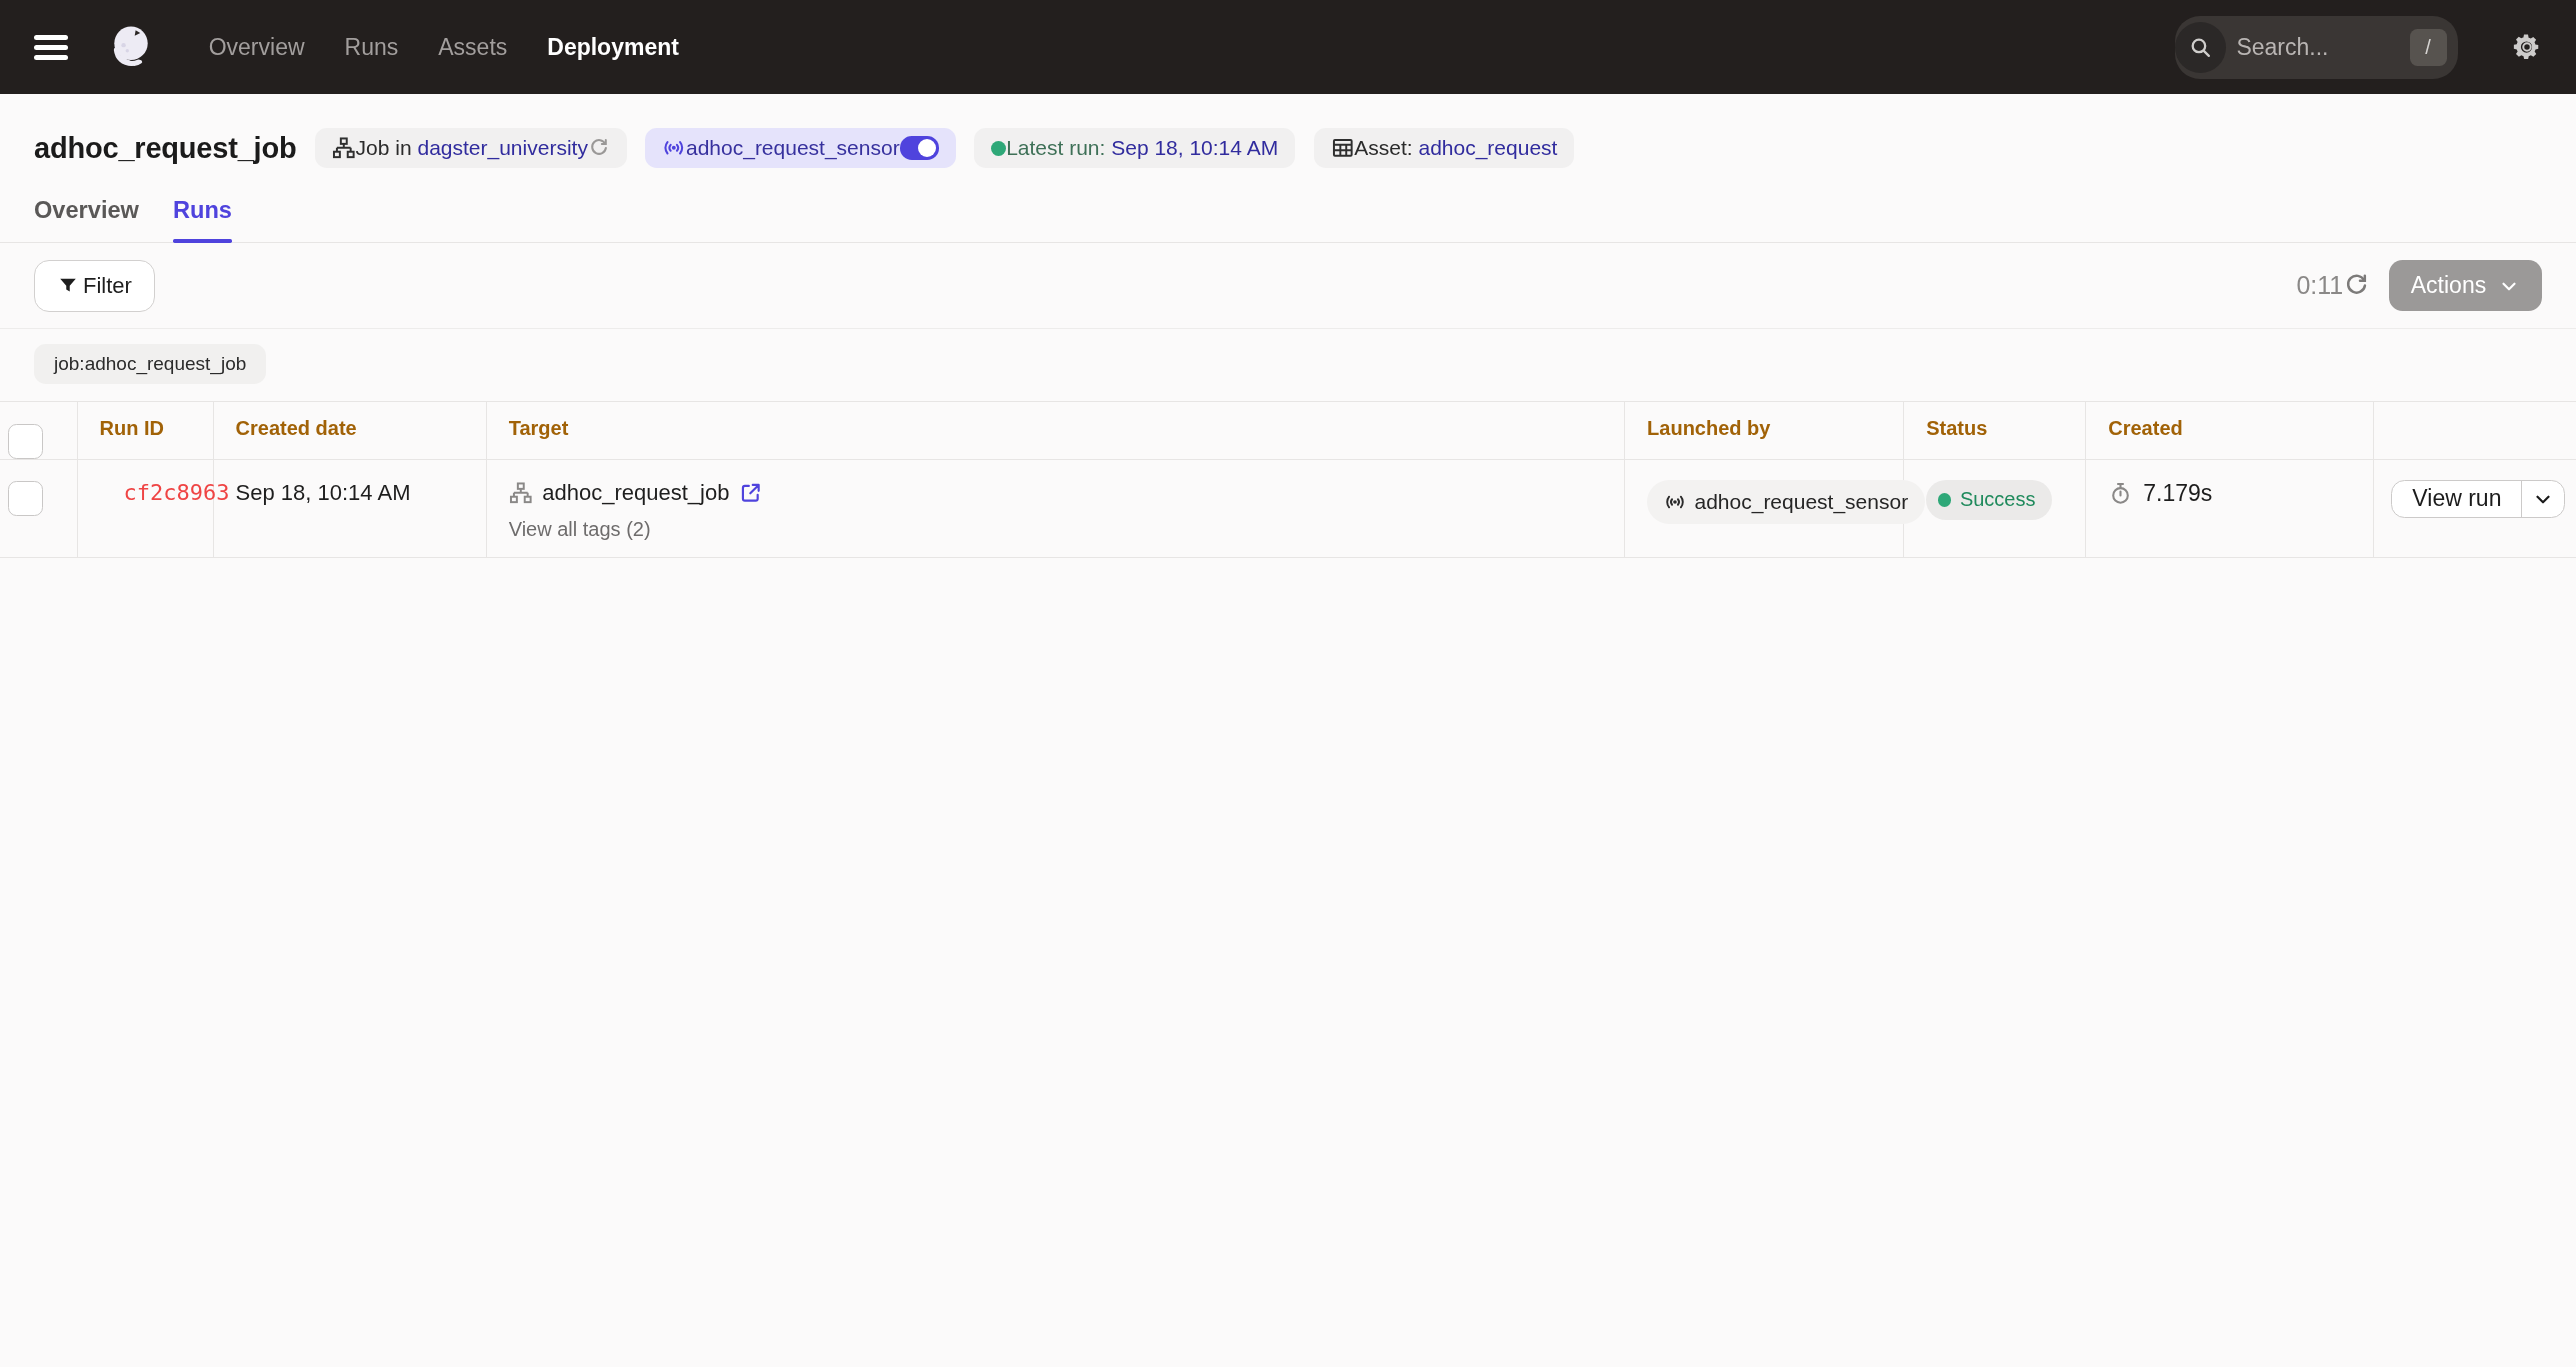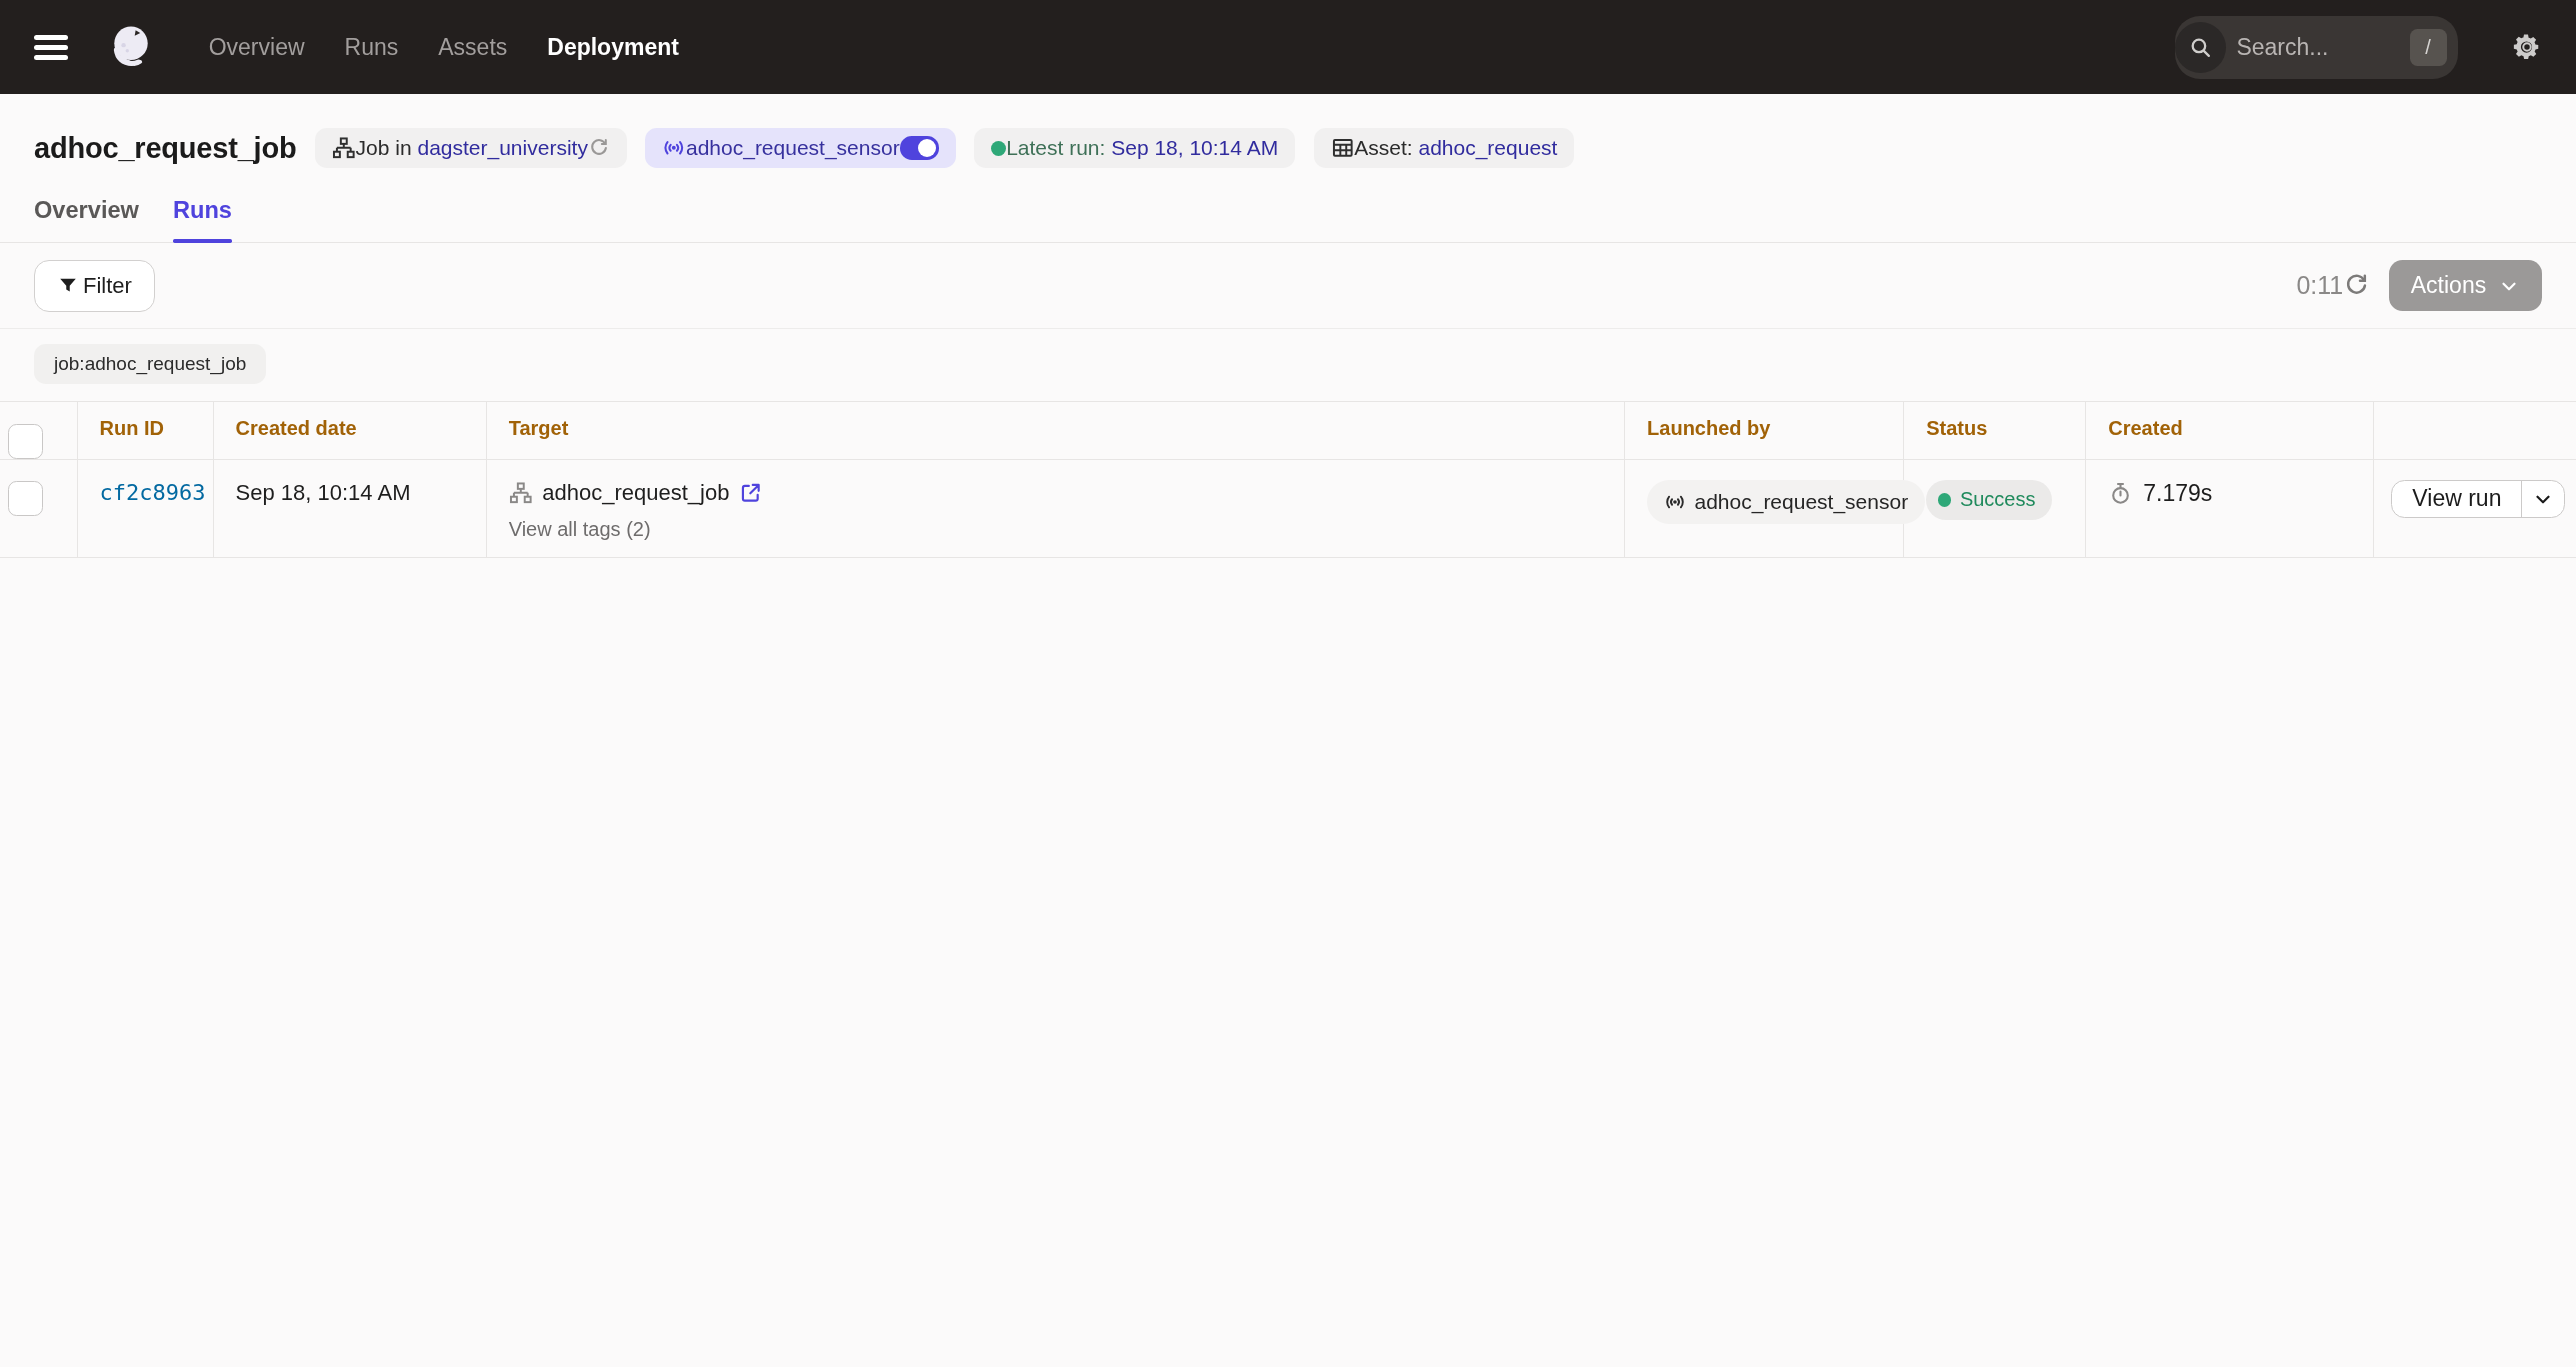--- a/index.html
+++ b/index.html
@@ -122,21 +122,21 @@
   .col-target { width: 1138px; } .col-launched { width: 279px; } .col-status { width: 182px; }
   .col-duration { width: 288px; } .col-actions { width: 202px; }
 
   .checkbox {
     width: 35px; height: 35px; border: 1.7px solid #C9C7C6; border-radius: 8.4px;
     background: #FFFFFF; cursor: pointer; margin: 1.7px 0 0 8.4px;
   }
   .runs thead .checkbox { margin-top: 6.7px; }
   .runid-link {
     font-family: "DejaVu Sans Mono", "Liberation Mono", monospace;
-    font-size: 22px; color: #0369a1; cursor: pointer;
+    font-size: 22px; color: #ef4444; cursor: pointer; margin-left: 24px;
   }
   .created { font-size: 22px; color: #1E1E1E; }
   .target-line { display: flex; align-items: center; gap: 10px; font-size: 22px; color: #1E1E1E; }
   .tags-link { margin-top: 11.8px; font-size: 20px; color: #6E6C6C; cursor: pointer; display: inline-block; }
   .pill {
     display: inline-flex; align-items: center; gap: 8.4px;
     height: 44px; padding: 0 17px; border-radius: 22px;
     background: #F3F2F1; font-size: 21px; color: #262626;
   }
   .status-pill {

